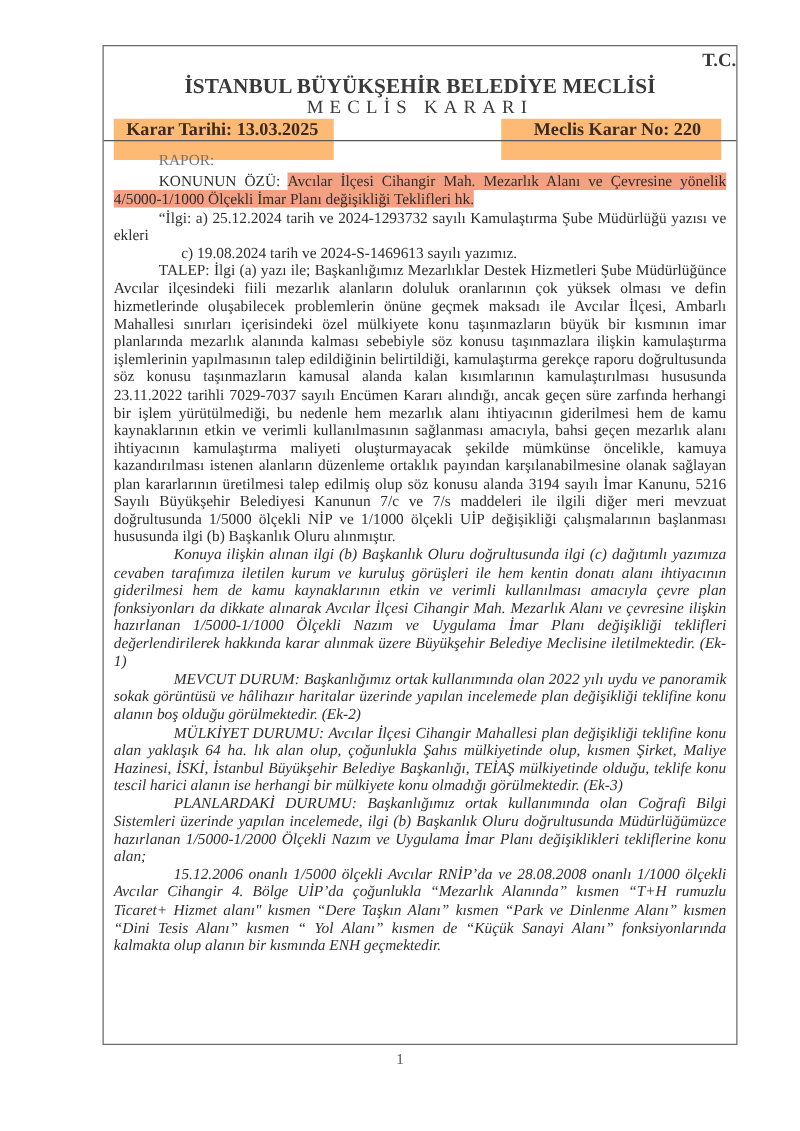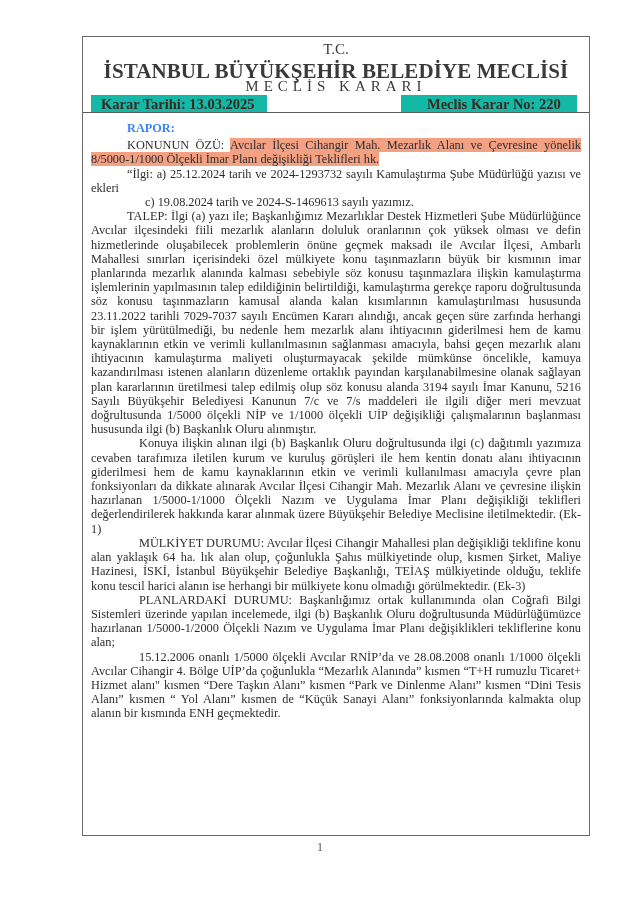--- a/index.html
+++ b/index.html
@@ -1,53 +1,54 @@
 <!DOCTYPE html>
 <html><head>
 <meta charset="utf-8">
 <style>
   html, body { margin: 0; padding: 0; background: #ffffff; }
   body { width: 640px; height: 905px; position: relative; overflow: hidden;
          font-family: "Liberation Serif", "DejaVu Serif", serif; color: #2b2b2b; }
   .page-box { position: absolute; left: 82px; top: 36px; width: 508px; height: 800px;
               border: 1.5px solid #6a6a6a; box-sizing: border-box; }
-  .h-tc { position: absolute; left: 0; right: 0; top: 4px; font-size: 15px; text-align: center; font-weight: normal; color:#3a3a3a;}
-  .h-org { position: absolute; left: 0; right: 0; top: 22px; font-size: 21px; text-align: center; font-weight: bold; color:#3a3a3a; letter-spacing: 0.1px;}
+  .h-tc { position: absolute; left: 0; right: 0; top: 4px; font-size: 15px; text-align: right; font-weight: bold; color:#3a3a3a;}
+  .h-org { position: absolute; left: 0; right: 0; top: 22px; font-size: 17px; text-align: center; font-weight: bold; color:#3a3a3a; letter-spacing: 0.1px;}
   .h-karar { position: absolute; left: 0; right: 0; top: 41px; font-size: 15px; text-align: center; font-weight: normal; letter-spacing: 5px; color:#3a3a3a;}
-  .hl-box { position: absolute; top: 58px; height: 17px; background: #14b8a6; font-weight: bold;
+  .hl-box { position: absolute; top: 58px; height: 33px; background: #fdba74; font-weight: bold;
             font-size: 14.5px; color: #3a2a22; line-height: 19px; box-sizing: border-box; padding-left: 10px; }
   .hl-date { left: 8px; width: 176px; }
   .hl-no { left: 318px; width: 176px; padding-left: 26px; }
   .rule { position: absolute; left: 0; right: 0; top: 75px; border-top: 1.5px solid #5a5a5a; }
   .content { position: absolute; left: 8px; right: 8px; top: 84px; font-size: 12.3px; line-height: 14.2px; color: #2e2e2e; }
   .content p { margin: 0; text-align: justify; }
   .ind { text-indent: 36px; }
   .ind2 { text-indent: 54px; }
-  .ind3 { text-indent: 48px; }
-  .rapor { font-weight: bold; padding-left: 36px; margin-bottom: 3px !important; color:#3b82f6; }
+  .ind3 { text-indent: 48px; font-style: italic; }
+  .rapor { font-weight: normal; padding-left: 36px; margin-bottom: 3px !important; color:#737373; }
   .hl { background: #f4a083; }
   .page-num { position: absolute; top: 840px; left: 0; width: 640px; text-align: center; font-size: 12px; color: #555; }
 </style>
 </head>
 <body>
 
 <div class="page-box">
   <div class="h-tc">T.C.</div>
   <div class="h-org">İSTANBUL BÜYÜKŞEHİR BELEDİYE MECLİSİ</div>
   <div class="h-karar">MECLİS KARARI</div>
   <div class="hl-box hl-date">Karar Tarihi: 13.03.2025</div>
   <div class="hl-box hl-no">Meclis Karar No: 220</div>
   <div class="rule"></div>
 
   <div class="content">
     <p class="rapor">RAPOR:</p>
-    <p class="ind"><span>KONUNUN ÖZÜ: </span><span class="hl">Avcılar İlçesi Cihangir Mah. Mezarlık Alanı ve Çevresine yönelik 8/5000-1/1000 Ölçekli İmar Planı değişikliği Teklifleri hk.</span></p>
+    <p class="ind"><span>KONUNUN ÖZÜ: </span><span class="hl">Avcılar İlçesi Cihangir Mah. Mezarlık Alanı ve Çevresine yönelik 4/5000-1/1000 Ölçekli İmar Planı değişikliği Teklifleri hk.</span></p>
     <p class="ind">“İlgi: a) 25.12.2024 tarih ve 2024-1293732 sayılı Kamulaştırma Şube Müdürlüğü yazısı ve ekleri</p>
     <p class="ind2">c) 19.08.2024 tarih ve 2024-S-1469613 sayılı yazımız.</p>
     <p class="ind">TALEP: İlgi (a) yazı ile; Başkanlığımız Mezarlıklar Destek Hizmetleri Şube Müdürlüğünce Avcılar ilçesindeki fiili mezarlık alanların doluluk oranlarının çok yüksek olması ve defin hizmetlerinde oluşabilecek problemlerin önüne geçmek maksadı ile Avcılar İlçesi, Ambarlı Mahallesi sınırları içerisindeki özel mülkiyete konu taşınmazların büyük bir kısmının imar planlarında mezarlık alanında kalması sebebiyle söz konusu taşınmazlara ilişkin kamulaştırma işlemlerinin yapılmasının talep edildiğinin belirtildiği, kamulaştırma gerekçe raporu doğrultusunda söz konusu taşınmazların kamusal alanda kalan kısımlarının kamulaştırılması hususunda 23.11.2022 tarihli 7029-7037 sayılı Encümen Kararı alındığı, ancak geçen süre zarfında herhangi bir işlem yürütülmediği, bu nedenle hem mezarlık alanı ihtiyacının giderilmesi hem de kamu kaynaklarının etkin ve verimli kullanılmasının sağlanması amacıyla, bahsi geçen mezarlık alanı ihtiyacının kamulaştırma maliyeti oluşturmayacak şekilde mümkünse öncelikle, kamuya kazandırılması istenen alanların düzenleme ortaklık payından karşılanabilmesine olanak sağlayan plan kararlarının üretilmesi talep edilmiş olup söz konusu alanda 3194 sayılı İmar Kanunu, 5216 Sayılı Büyükşehir Belediyesi Kanunun 7/c ve 7/s maddeleri ile ilgili diğer meri mevzuat doğrultusunda 1/5000 ölçekli NİP ve 1/1000 ölçekli UİP değişikliği çalışmalarının başlanması hususunda ilgi (b) Başkanlık Oluru alınmıştır.</p>
     <p class="ind3">Konuya ilişkin alınan ilgi (b) Başkanlık Oluru doğrultusunda ilgi (c) dağıtımlı yazımıza cevaben tarafımıza iletilen kurum ve kuruluş görüşleri ile hem kentin donatı alanı ihtiyacının giderilmesi hem de kamu kaynaklarının etkin ve verimli kullanılması amacıyla çevre plan fonksiyonları da dikkate alınarak Avcılar İlçesi Cihangir Mah. Mezarlık Alanı ve çevresine ilişkin hazırlanan 1/5000-1/1000 Ölçekli Nazım ve Uygulama İmar Planı değişikliği teklifleri değerlendirilerek hakkında karar alınmak üzere Büyükşehir Belediye Meclisine iletilmektedir. (Ek-1)</p>
+    <p class="ind3">MEVCUT DURUM: Başkanlığımız ortak kullanımında olan 2022 yılı uydu ve panoramik sokak görüntüsü ve hâlihazır haritalar üzerinde yapılan incelemede plan değişikliği teklifine konu alanın boş olduğu görülmektedir. (Ek-2)</p>
     <p class="ind3">MÜLKİYET DURUMU: Avcılar İlçesi Cihangir Mahallesi plan değişikliği teklifine konu alan yaklaşık 64 ha. lık alan olup, çoğunlukla Şahıs mülkiyetinde olup, kısmen Şirket, Maliye Hazinesi, İSKİ, İstanbul Büyükşehir Belediye Başkanlığı, TEİAŞ mülkiyetinde olduğu, teklife konu tescil harici alanın ise herhangi bir mülkiyete konu olmadığı görülmektedir. (Ek-3)</p>
     <p class="ind3">PLANLARDAKİ DURUMU: Başkanlığımız ortak kullanımında olan Coğrafi Bilgi Sistemleri üzerinde yapılan incelemede, ilgi (b) Başkanlık Oluru doğrultusunda Müdürlüğümüzce hazırlanan 1/5000-1/2000 Ölçekli Nazım ve Uygulama İmar Planı değişiklikleri tekliflerine konu alan;</p>
     <p class="ind3">15.12.2006 onanlı 1/5000 ölçekli Avcılar RNİP’da ve 28.08.2008 onanlı 1/1000 ölçekli Avcılar Cihangir 4. Bölge UİP’da çoğunlukla “Mezarlık Alanında” kısmen “T+H rumuzlu Ticaret+ Hizmet alanı" kısmen “Dere Taşkın Alanı” kısmen “Park ve Dinlenme Alanı” kısmen “Dini Tesis Alanı” kısmen “ Yol Alanı” kısmen de “Küçük Sanayi Alanı” fonksiyonlarında kalmakta olup alanın bir kısmında ENH geçmektedir.</p>
   </div>
 </div>
 
 <div class="page-num">1</div>
 
 </body></html>

